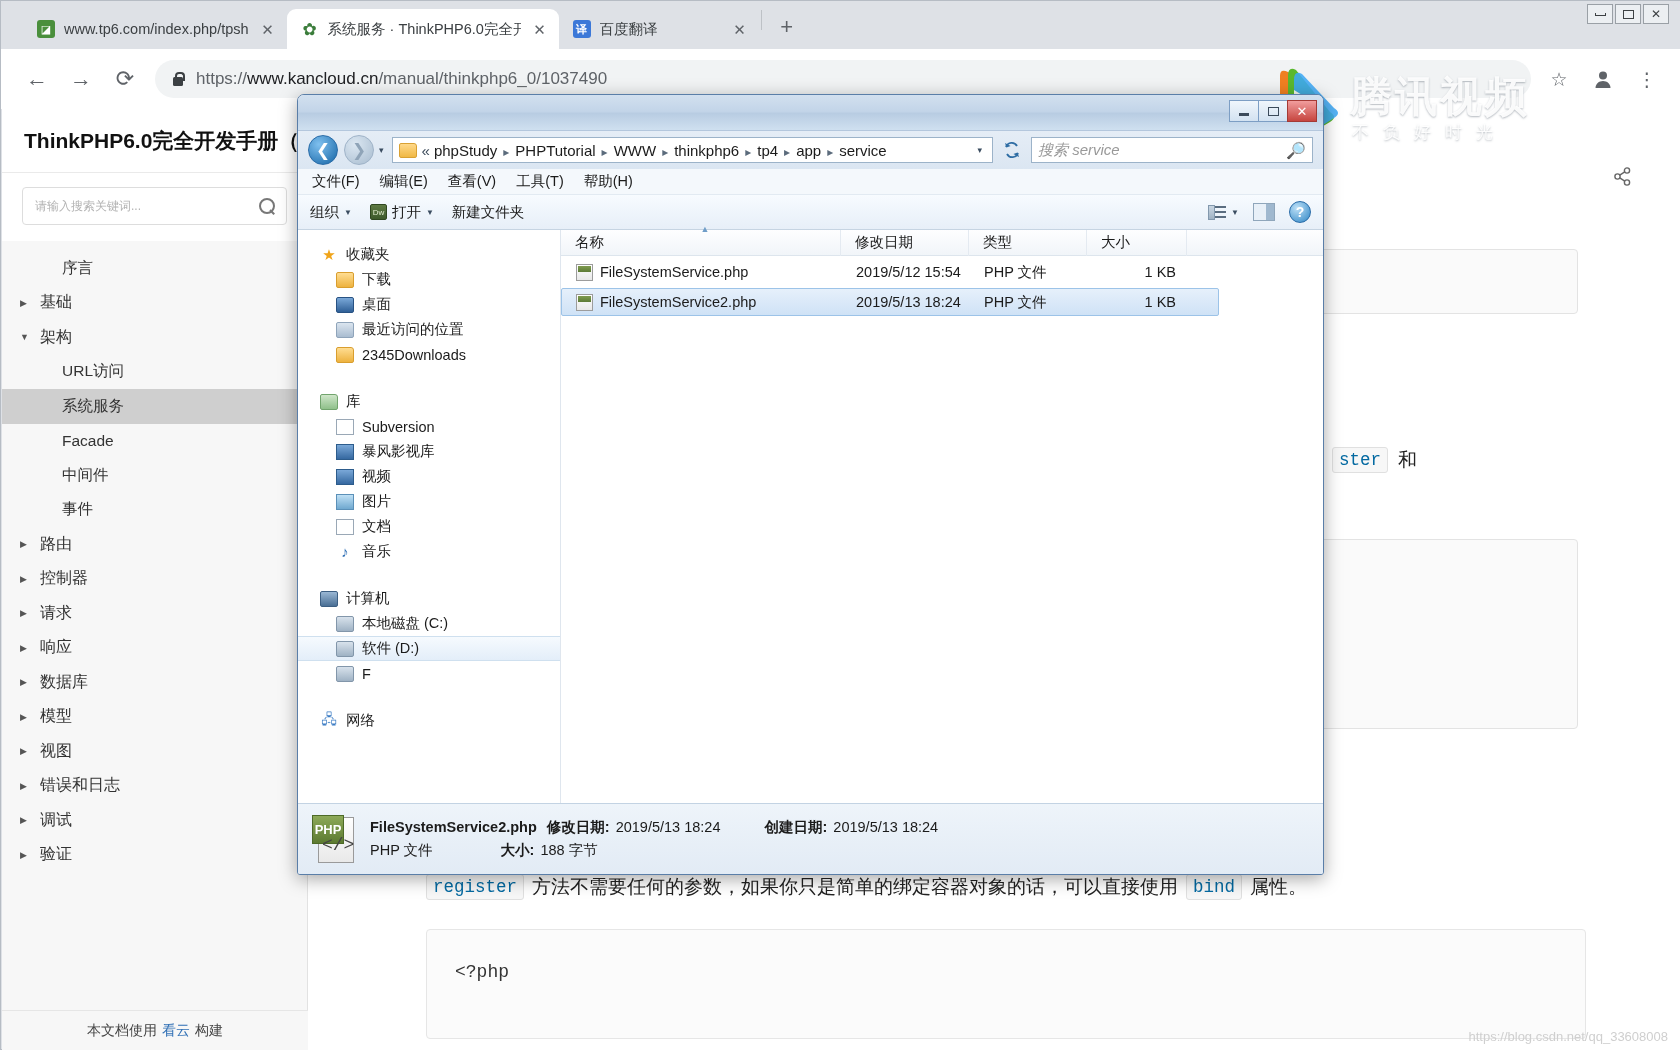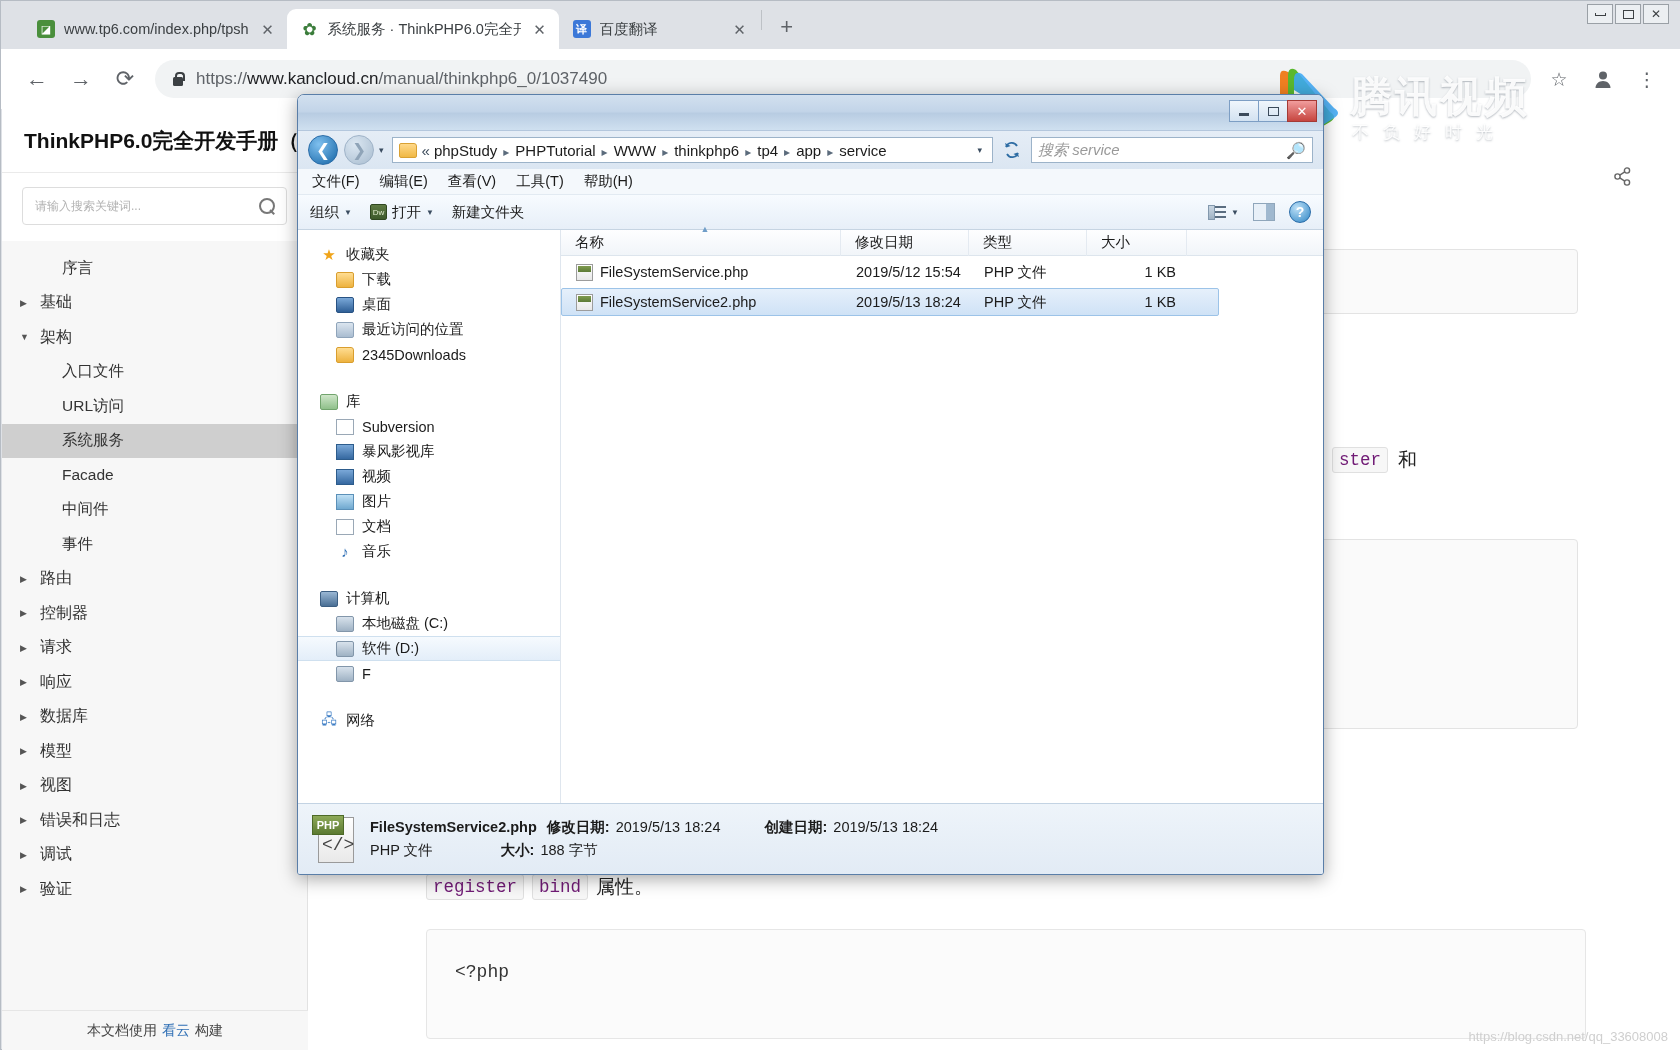--- a/index.html
+++ b/index.html
@@ -120,21 +120,21 @@
 
   .doc-main { position:absolute; left:306px; top:0; right:0; height:941px;
               background:#fff; }
   .share-icon { position:absolute; right:48px; top:58px; font-size:19px; color:#666; }
   .doc-block-a { position:absolute; left:120px; top:140px; width:1150px; height:65px;
                  border:1px solid #e3e3e3; border-radius:4px; background:#fafafa; }
   .doc-frag-1 { position:absolute; left:1024px; top:338px; font-size:19px; color:#222;
                 display:flex; align-items:center; gap:10px; white-space:nowrap;}
   .code-inline { font-family:"Liberation Mono","DejaVu Sans Mono",monospace;
                  background:#f7f7f7; border:1px solid #e0e0e0; border-radius:3px;
-                 padding:2px 6px; font-size:17.5px; color:#701a75; }
+                 padding:2px 6px; font-size:17.5px; color:#0369a1; }
   .doc-block-b { position:absolute; left:120px; top:430px; width:1150px; height:190px;
                  border:1px solid #e3e3e3; border-radius:4px; background:#fafafa; }
   .doc-para { position:absolute; left:118px; top:765px; font-size:19px; color:#222;
               display:flex; align-items:center; gap:8px; white-space:nowrap; }
   .code-box { position:absolute; left:118px; top:820px; width:1160px; height:110px;
               border:1px solid #e6e6e6; border-radius:4px; background:#fbfbfb;
               padding:32px 0 0 28px; }
   .code-box code { font-family:"Liberation Mono","DejaVu Sans Mono",monospace;
                    font-size:18px; color:#333; }
   .watermark-url { position:absolute; right:12px; bottom:6px; font-size:13px;
@@ -286,23 +286,23 @@
                      background:linear-gradient(to bottom,#7f9b4f,#5d7a35); }
 
   .exp-status { position:absolute; left:0; right:0; bottom:0; height:71px;
                 background:linear-gradient(to bottom,#eef4fa,#e2ebf5);
                 border-top:1px solid #c3d3e3; display:flex; align-items:center;
                 padding:0 14px; gap:14px; }
   .bigfile { width:44px; height:52px; position:relative; flex:0 0 44px; }
   .bigfile-page { position:absolute; left:6px; top:4px; width:36px; height:46px;
                   background:linear-gradient(to bottom,#ffffff,#e9e9e9);
                   border:1px solid #9a9a9a; }
-  .bigfile-tag { position:absolute; left:0; top:2px; width:32px; height:20px;
+  .bigfile-tag { position:absolute; left:0; top:2px; width:32px; height:29px;
                  background:linear-gradient(to bottom,#8da958,#5c7a31);
-                 border:1px solid #4d6a27; color:#fff; font-size:11px; font-weight:bold;
+                 border:1px solid #4d6a27; color:#fff; font-size:13px; font-weight:bold;
                  display:flex; align-items:center; justify-content:center; }
   .bigfile-code { position:absolute; left:10px; top:22px; width:28px;
                   font-size:18px; color:#444; text-align:center;
                   font-family:"Liberation Mono",monospace; }
   .statgrid { display:flex; flex-direction:column; gap:4px; font-size:14.5px; color:#1b1b1b; }
   .statline { display:flex; align-items:baseline; }
   .st-name { font-weight:bold; margin-right:10px; }
   .st-lbl { font-weight:bold; }
   .st-col2 { margin-left:68px; }
   .st-col3 { margin-left:44px; }
@@ -390,23 +390,20 @@
             </div>
             <div class="nav-item lvl1">
               <span class="caret">▶</span>
               <span class="nav-label">基础</span>
             </div>
             <div class="nav-item lvl1">
               <span class="caret">▼</span>
               <span class="nav-label">架构</span>
             </div>
             <div class="nav-item lvl2">
-              <span class="nav-label">入口文件</span>
-            </div>
-            <div class="nav-item lvl2">
               <span class="nav-label">URL访问</span>
             </div>
             <div class="nav-item lvl2 active">
               <span class="nav-label">系统服务</span>
             </div>
             <div class="nav-item lvl2">
               <span class="nav-label">Facade</span>
             </div>
             <div class="nav-item lvl2">
               <span class="nav-label">中间件</span>
@@ -477,20 +474,21 @@
 
         <div class="doc-frag-1">
           <span class="code-inline">ster</span>
           <span>和</span>
         </div>
 
         <div class="doc-block-b"></div>
 
         <div class="doc-para">
           <span class="code-inline">register</span>
+          <span>方法不需要任何的参数，如果你只是简单的绑定容器对象的话，可以直接使用</span>
           <span class="code-inline">bind</span>
           <span>属性。</span>
         </div>
 
         <div class="code-box">
           <code>&lt;?php</code>
         </div>
 
         <div class="watermark-url">https://blog.csdn.net/qq_33608008</div>
       </div>

